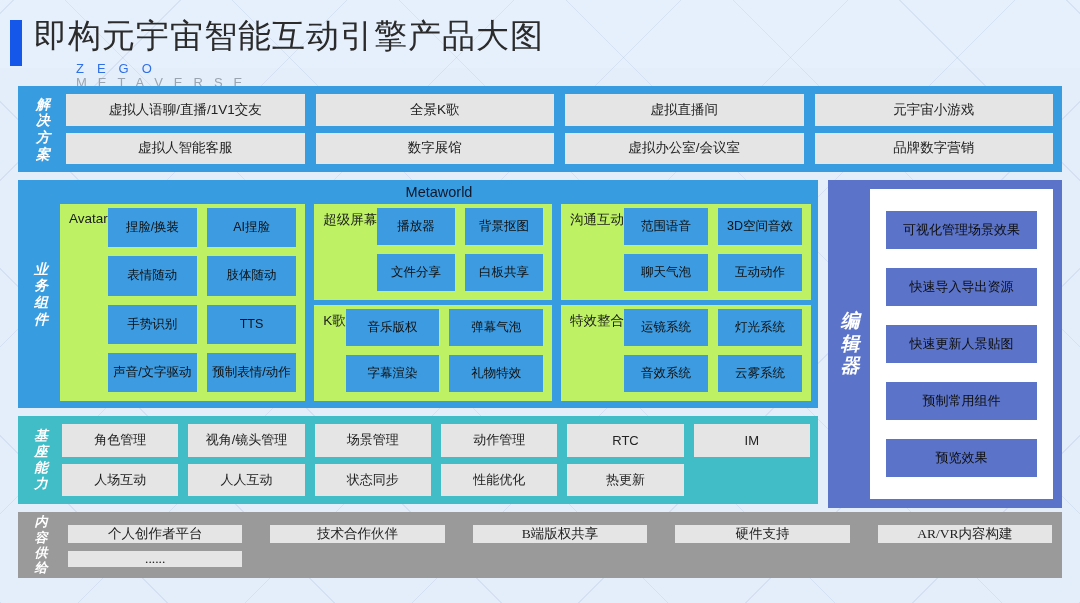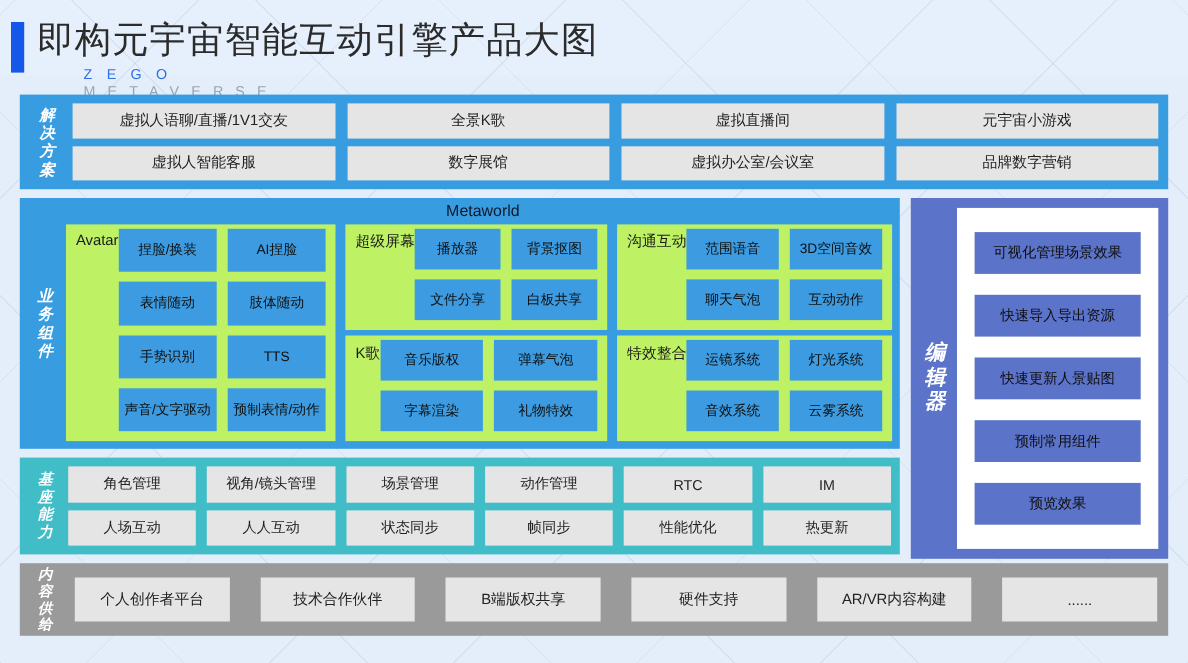--- a/index.html
+++ b/index.html
@@ -114,22 +114,22 @@
   #foundation .grid{
     flex:1 1 auto;display:grid;grid-template-columns:repeat(6,1fr);
     grid-auto-rows:1fr;gap:7px 10px;padding:8px 8px 8px 2px;
   }
   #foundation .wtile{font-size:13px;}
 
   
   #content{left:18px;top:512px;width:1044px;height:66px;background:#9a9a9a;}
   #content .side-label{width:34px;font-size:13px;padding-left:6px;}
   #content .grid{
-    flex:1 1 auto;display:grid;grid-template-columns:repeat(6,1fr);
-    gap:18px 28px;padding:13px 10px 13px 10px;
+    flex:1 1 auto;display:grid;grid-template-columns:repeat(5,1fr);
+    gap:8px 28px;padding:13px 10px 13px 10px;font-family:Liberation Serif, serif;
   }
   #content .wtile{font-size:13.5px;}
 </style>
 </head>
 <body>
 
 <div id="bg-topfade"></div>
 <div id="bg-pattern"></div>
 
 <div id="page">
@@ -266,21 +266,20 @@
     <div class="grid">
       <div class="wtile">角色管理</div>
       <div class="wtile">视角/镜头管理</div>
       <div class="wtile">场景管理</div>
       <div class="wtile">动作管理</div>
       <div class="wtile">RTC</div>
       <div class="wtile">IM</div>
       <div class="wtile">人场互动</div>
       <div class="wtile">人人互动</div>
       <div class="wtile">状态同步</div>
-      <div class="wtile">帧同步</div>
       <div class="wtile">性能优化</div>
       <div class="wtile">热更新</div>
     </div>
   </div>
 
   <div class="band" id="content">
     <div class="side-label">
       <div>
         <span>内</span>
         <span>容</span>

